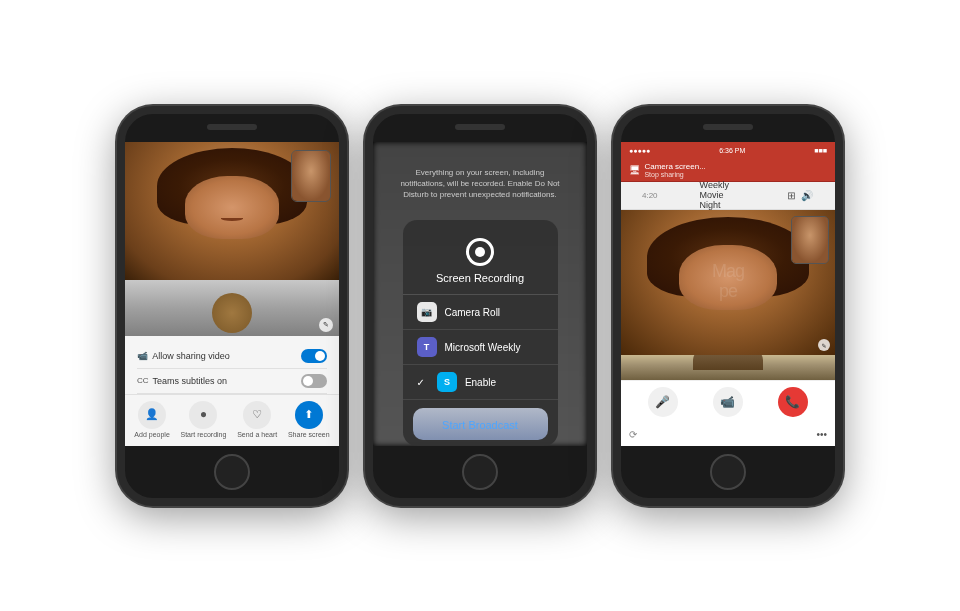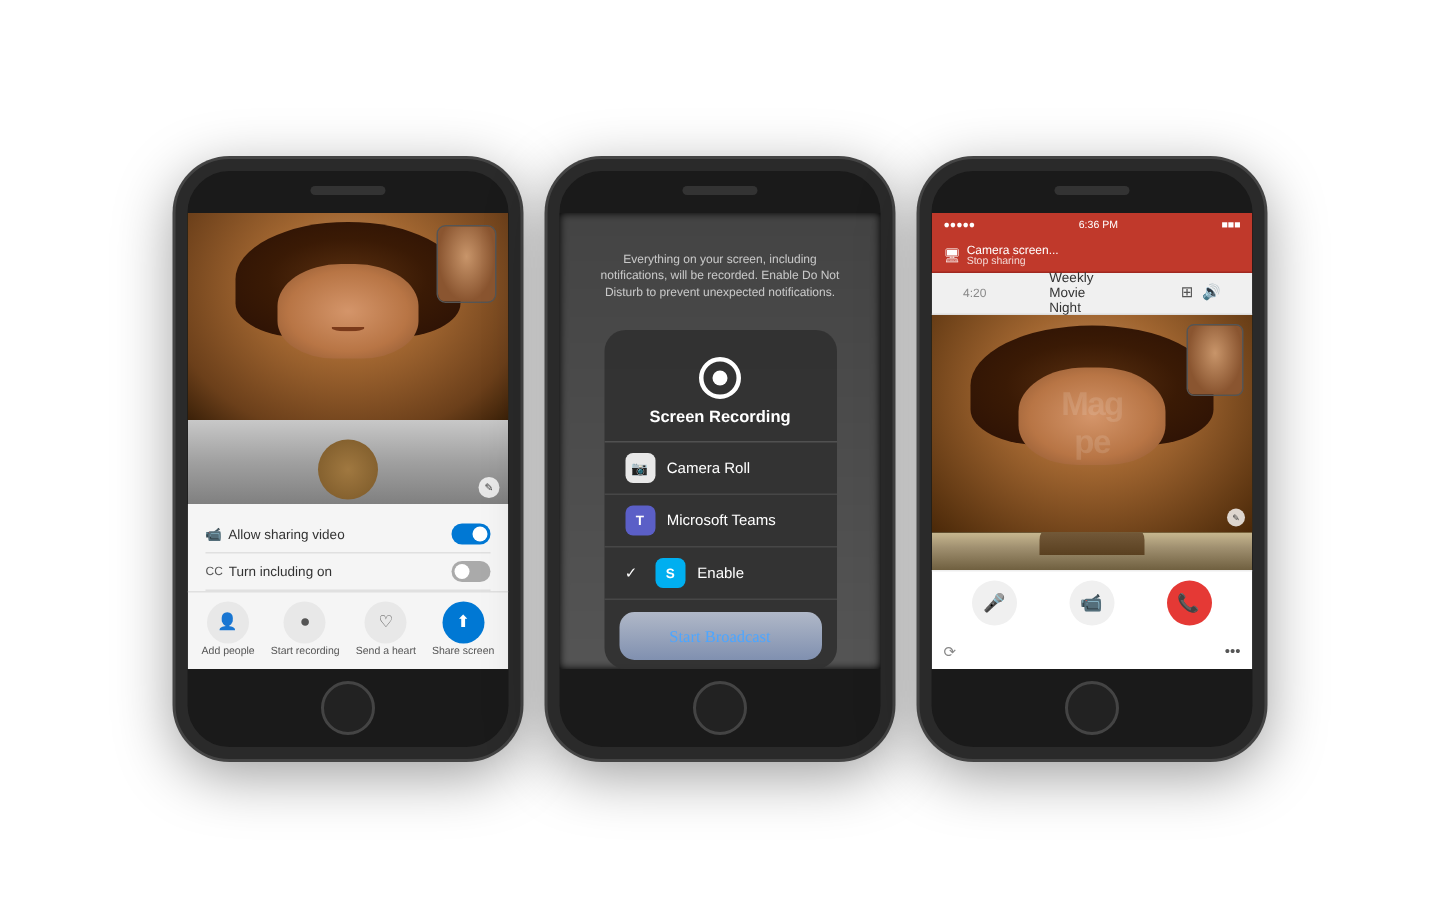--- a/index.html
+++ b/index.html
@@ -307,21 +307,21 @@
     }
     .p2-record-dot {
       width: 10px;
       height: 10px;
       border-radius: 50%;
       background: white;
     }
     .p2-popup-title {
       font-size: 11px;
       color: white;
-      font-weight: 700;
+      font-weight: 400;
     }
     .p2-popup-item {
       display: flex;
       align-items: center;
       gap: 8px;
       padding: 7px 14px;
       border-bottom: 1px solid rgba(255,255,255,0.1);
     }
     .p2-item-icon {
       width: 20px;
@@ -344,21 +344,20 @@
       font-size: 10px;
       color: white;
       margin-right: 4px;
     }
     .p2-start-btn {
       margin: 8px 10px 4px 10px;
       background: linear-gradient(180deg, #b0b8c8 0%, #8090b0 100%);
       border-radius: 10px;
       padding: 7px 0;
       text-align: center;
-      font-family: Liberation Serif, serif;
     }
     .p2-start-label {
       font-size: 11px;
       color: white;
     }
     .p2-start-label span { color: #4da6ff; }
 
     
     .p3-status-bar {
       height: 18px;
@@ -450,22 +449,22 @@
       width: 46%;
       height: 45%;
       background: radial-gradient(ellipse, #d4956a 0%, #b87545 60%, #8a5530 100%);
       border-radius: 45% 45% 40% 40%;
     }
     .p3-watermark {
       position: absolute;
       top: 50%;
       left: 50%;
       transform: translate(-50%, -50%);
-      font-size: 22px;
-      font-weight: 700;
+      font-size: 18px;
+      font-weight: 400;
       color: rgba(255,255,255,0.12);
       text-align: center;
       line-height: 1.1;
       letter-spacing: -1px;
     }
     .p3-thumb {
       position: absolute;
       top: 6px;
       right: 6px;
       width: 38px;
@@ -585,21 +584,21 @@
         <div class="p1-toggle-row">
           <div class="p1-toggle-label">
             <span class="p1-toggle-icon">📹</span>
             <span>Allow sharing video</span>
           </div>
           <div class="toggle-on"></div>
         </div>
         <div class="p1-toggle-row">
           <div class="p1-toggle-label">
             <span class="p1-toggle-icon" style="font-size:8px;font-weight:normal;">CC</span>
-            <span>Turn including on</span>
+            <span>Teams subtitles on</span>
           </div>
           <div class="toggle-off"></div>
         </div>
       </div>
 
       <div class="p1-action-bar">
         <div class="p1-action-btn">
           <div class="p1-action-btn-icon">👤</div>
           <span class="p1-action-btn-label">Add people</span>
         </div>
@@ -634,21 +633,21 @@
             <span class="p2-popup-title">Screen Recording</span>
           </div>
 
           <div class="p2-popup-item">
             <div class="p2-item-icon camera">📷</div>
             <span class="p2-item-label">Camera Roll</span>
           </div>
 
           <div class="p2-popup-item">
             <div class="p2-item-icon teams">T</div>
-            <span class="p2-item-label">Microsoft Teams</span>
+            <span class="p2-item-label">Microsoft Weekly</span>
           </div>
 
           <div class="p2-popup-item">
             <span class="p2-item-check">✓</span>
             <div class="p2-item-icon skype">S</div>
             <span class="p2-item-label">Enable</span>
           </div>
 
           <div class="p2-start-btn">
             <span class="p2-start-label">

